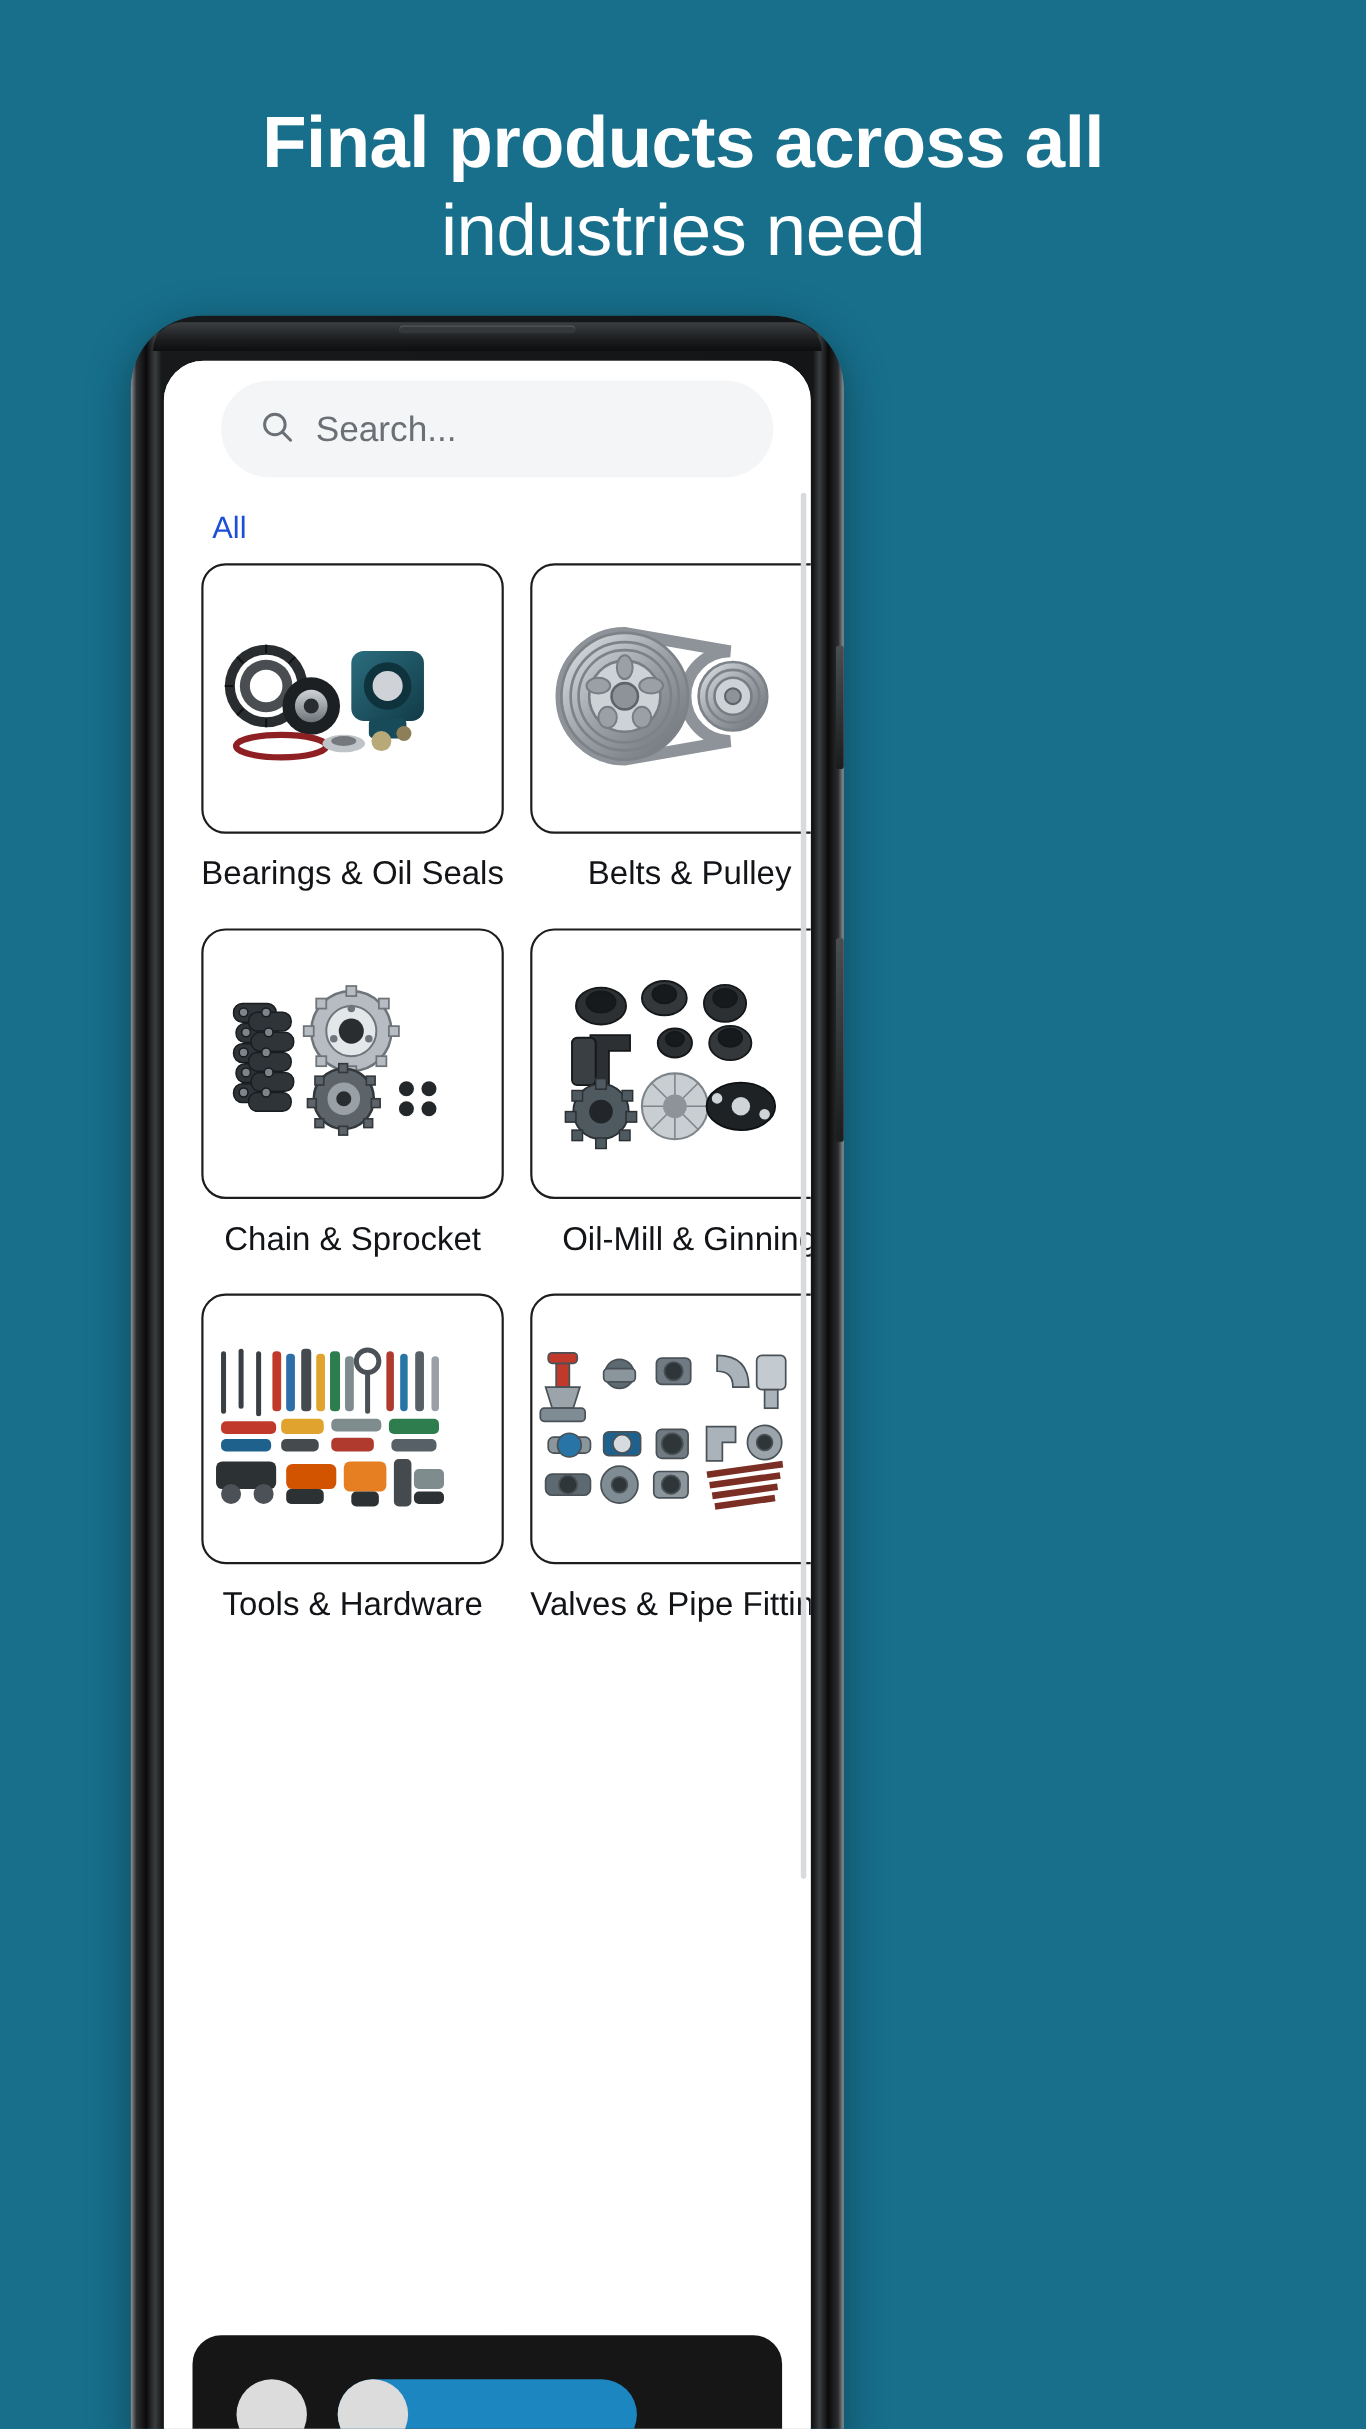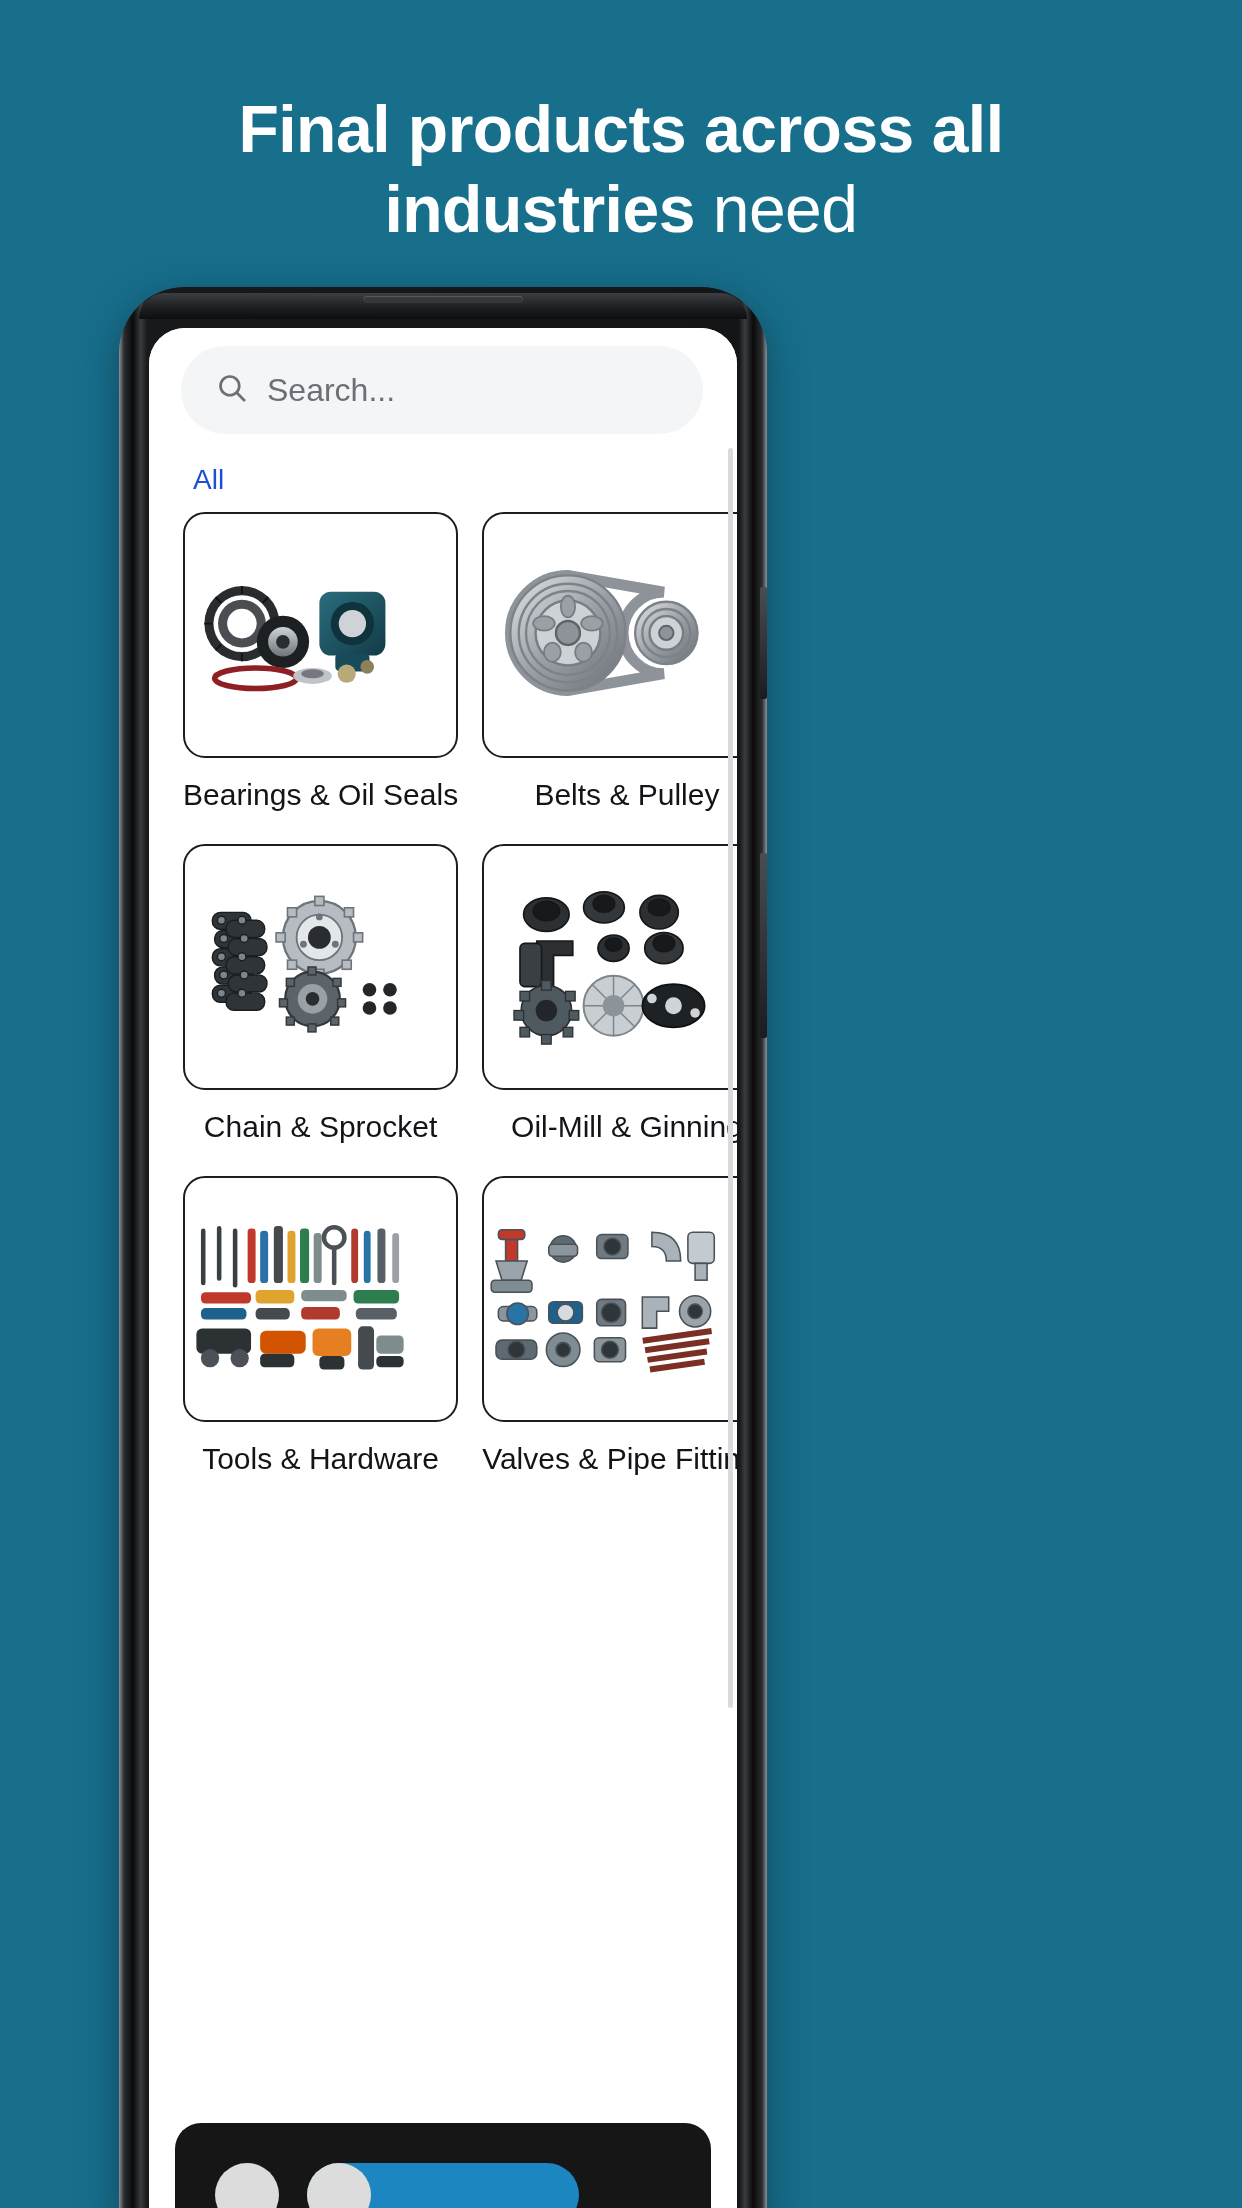--- a/index.html
+++ b/index.html
@@ -25,21 +25,21 @@
     font-weight: 700;
     letter-spacing: -0.5px;
     padding-bottom: 14px;
   }
   .promo-line2 {
     display: block;
     font-size: 66px;
     font-weight: 400;
     letter-spacing: -0.5px;
   }
-  .promo-strong { font-weight: 700; }
+  .promo-strong { font-weight: 400; }
 
   
   .phone-wrap {
     position: absolute;
     left: 119px;
     top: 287px;
     width: 648px;
     height: 1940px;
   }
   .phone-shell {
@@ -114,21 +114,21 @@
     height: 112px;
   }
   .back-icon { width: 40px; height: 40px; display: block; }
   .appbar-title {
     font-size: 35px;
     font-weight: 600;
     color: #101214;
     letter-spacing: 0.1px;
   }
 
-  .search-wrap { padding: 18px 34px 0 32px; }
+  .search-wrap { padding: 18px 34px 0 52px; }
   .search-box {
     display: flex;
     align-items: center;
     gap: 18px;
     height: 88px;
     background: #f4f5f7;
     border-radius: 44px;
     padding: 0 34px;
   }
   .search-icon { width: 34px; height: 34px; flex: 0 0 auto; }

